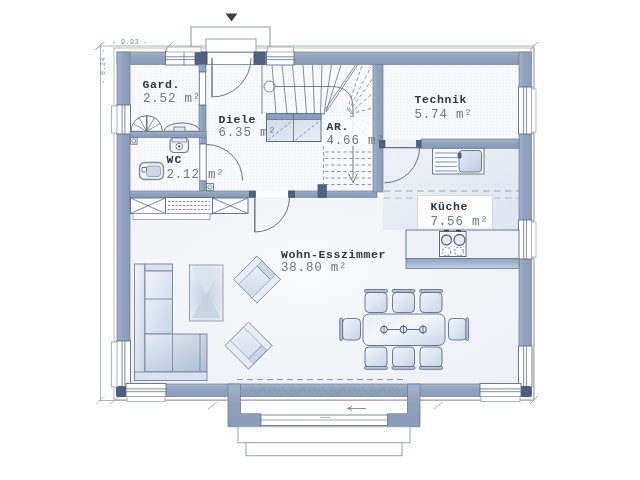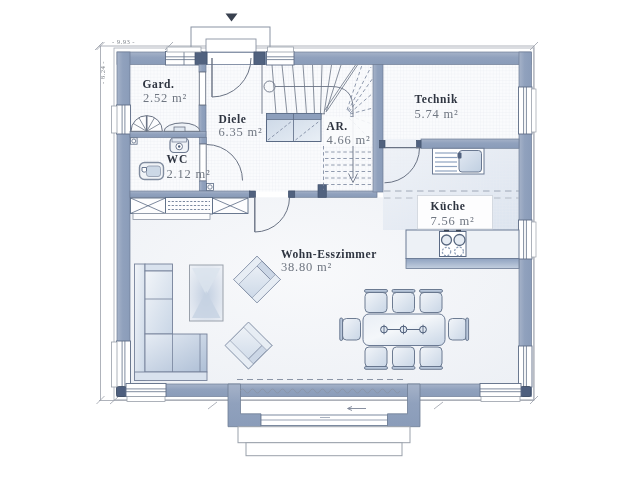--- a/index.html
+++ b/index.html
@@ -1,16 +1,16 @@
 <!DOCTYPE html>
 <html><head>
 <meta charset="utf-8">
 <style>
 html,body{margin:0;padding:0;background:#ffffff;}
-#page{width:640px;height:480px;position:relative;font-family:Liberation Serif, serif;}
+#page{width:640px;height:480px;position:relative;font-family:Liberation Mono, monospace;}
 svg{display:block;}
 </style>
 </head>
 <body>
 <div id="page">
 <svg width="640" height="480" viewBox="0 0 640 480">
 <defs>
 <pattern id="grid" width="3.2" height="3.2" patternUnits="userSpaceOnUse">
 <path d="M3.2 0H0V3.2" fill="none" stroke="#ebeef3" stroke-width="0.6"></path>
 </pattern>

